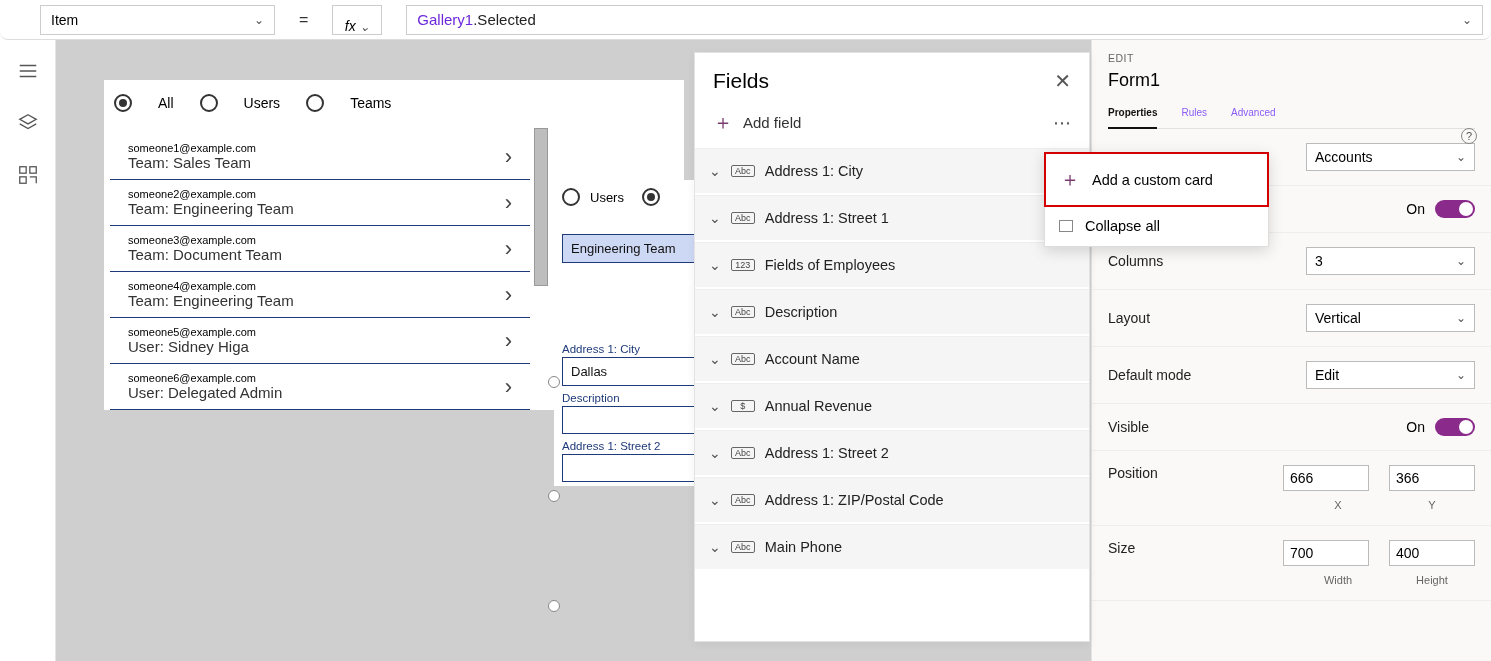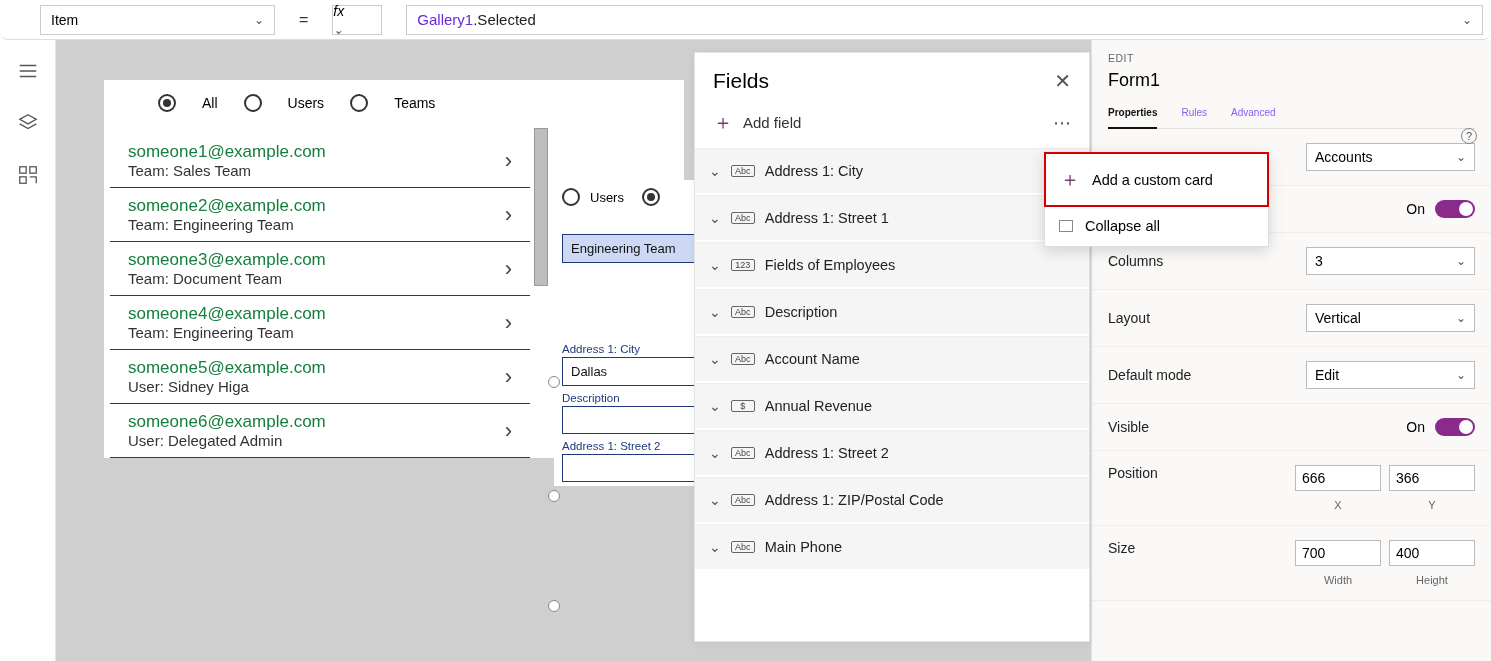--- a/index.html
+++ b/index.html
@@ -2,39 +2,39 @@
 <html><head>
 <meta charset="utf-8">
 <style>
 * { box-sizing: border-box; margin: 0; padding: 0; font-family: "Segoe UI", Arial, sans-serif; }
 body { width: 1491px; height: 661px; background: #fff; overflow: hidden; position: relative; }
 
 
 .formula-row { display: flex; align-items: center; height: 40px; border-bottom: 1px solid #ddd; padding: 0 8px 0 40px; gap: 24px; border-radius: 8px; }
 .prop-select { width: 235px; height: 30px; border: 1px solid #ccc; display:flex; align-items:center; justify-content:space-between; padding:0 10px; font-size:14px; }
 .eq { font-size:16px; color:#333; }
-.fx { width:50px; height:30px; border:1px solid #ccc; display:flex; align-items:flex-start; justify-content:center; font-style:italic; font-size:14px; gap:4px;flex-direction:column;}
+.fx { width:50px; height:30px; border:1px solid #ccc; display:flex; align-items:flex-end; justify-content:center; font-style:italic; font-size:14px; gap:4px;}
 .formula-input { flex:1; height:30px; border:1px solid #ccc; display:flex; align-items:center; padding:0 10px; font-family:Consolas,monospace; font-size:15px; justify-content:space-between;}
 .formula-input .gal { color:#6d28d9; }
 .formula-input .sel { color:#222; }
 
 
 .main-area { display:flex; height: calc(100% - 40px); }
 .left-rail { width:56px; border-right:1px solid #e5e5e5; display:flex; flex-direction:column; align-items:center; padding-top:20px; gap:30px; }
 .left-rail .ic { width:22px; height:22px; color:#555; }
 
 .canvas-wrap { flex:1; background:#cfcfcf; position:relative; padding:40px 0 0 48px; }
 .canvas { width:580px; background:#fff; position:relative; }
 
 
-.gal1-header { display:flex; gap:26px; padding:14px 10px 22px; align-items:center; font-size:14px;margin-left:44px; }
+.gal1-header { display:flex; gap:26px; padding:14px 10px 22px; align-items:center; font-size:14px; }
 .radio { width:18px; height:18px; border:2px solid #333; border-radius:50%; display:inline-flex; align-items:center; justify-content:center; }
 .radio.checked::after { content:""; width:8px; height:8px; background:#333; border-radius:50%; }
 .gal-item { display:flex; justify-content:space-between; align-items:center; padding:8px 18px; border-bottom:1px solid #1f3a7a; }
-.gal-item .email { font-size:17px; color:#15803d; }
+.gal-item .email { font-size:11px; color:#000000; }
 .gal-item .team { font-size:15px; color:#333; }
 .gal1-list { position:relative; }
 .scrollbar1 { position:absolute; right:-18px; top:-6px; width:14px; height:158px; background:#bdbdbd; border:1px solid #999; }
 .chev-right { font-size:22px; color:#444; }
 
 
 .canvas2 { position:absolute; left:498px; top:140px; width:190px; background:#fff; }
 .c2-row { border:1.5px solid #1f3a7a; padding:6px 8px; font-size:13px; color:#111; margin:0 8px 4px; }
 .c2-label { font-size:11.5px; color:#1f3a7a; margin:6px 8px 2px; }
 .c2-selected { background:#cdd8f5; }
@@ -68,21 +68,21 @@
 .tabs .tab.active { color:#111; font-weight:600; position:relative;}
 .tabs .tab.active::after{content:"";position:absolute;left:0;right:0;bottom:-1px;height:2px;background:#111;}
 .p-row { display:flex; justify-content:space-between; align-items:center; padding:14px 16px; border-bottom:1px solid #eee; font-size:14px; }
 .p-row .label { color:#222; }
 .p-select { width:169px; height:28px; border:1px solid #bbb; background:#fff; display:flex; align-items:center; justify-content:space-between; padding:0 8px; font-size:14px;gap:32px;}
 .edit-fields-btn { border:2px solid #d40000; color:#0078d4; font-size:14.5px; background:#fff; padding:6px 12px;}
 .toggle { display:flex; align-items:center; gap:10px; font-size:14px; }
 .toggle-sw { width:40px; height:18px; background:#8a2a8a; border-radius:10px; position:relative; }
 .toggle-sw::after{content:"";position:absolute;right:2px;top:2px;width:14px;height:14px;background:#fff;border-radius:50%;}
 .num-pair { display:flex; gap:8px; flex-direction:column; align-items:flex-end;}
-.num-row { display:flex; gap:8px;}
+.num-row { display:flex; gap:20px;}
 .num-input{ width:86px; height:26px; border:1px solid #bbb; background:#fff; padding:0 6px; font-size:14px; text-align:left;}
 .pair-labels { display:flex; gap:8px; font-size:11px; color:#666; }
 .close-x { font-size:20px; color:#555; font-weight:300;}
 .chev-sm { font-size:12px; color:#555;}
 </style>
 </head>
 <body>
 
 <div class="formula-row">
   <div class="prop-select">

